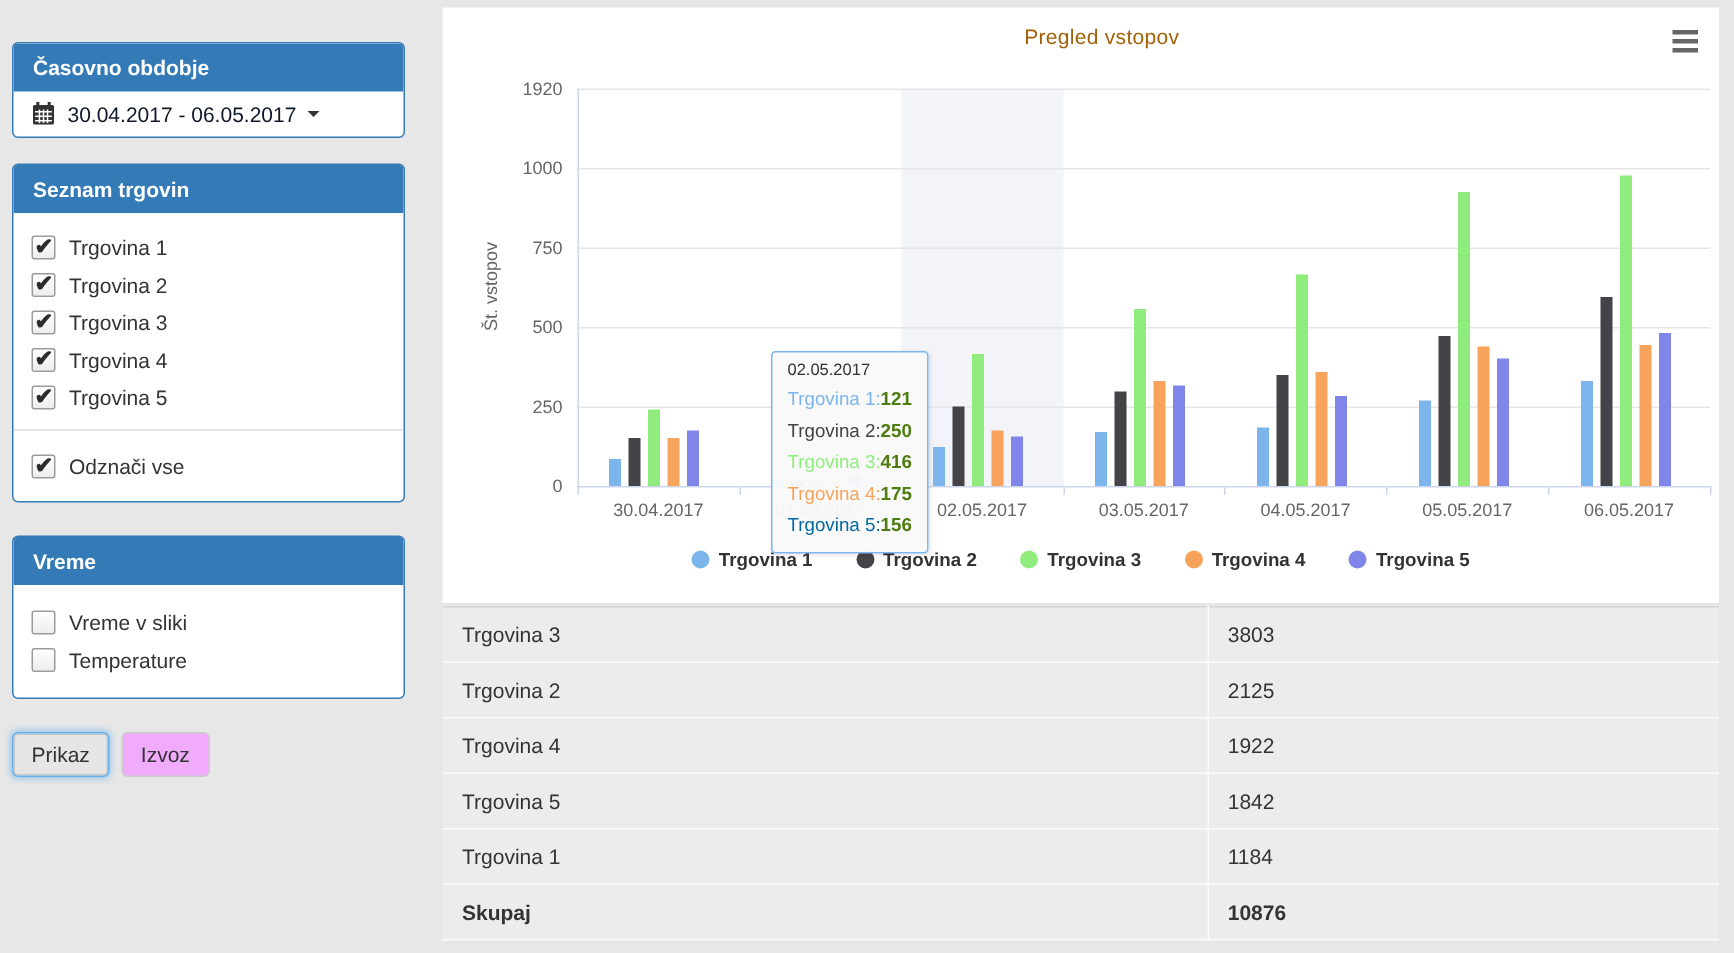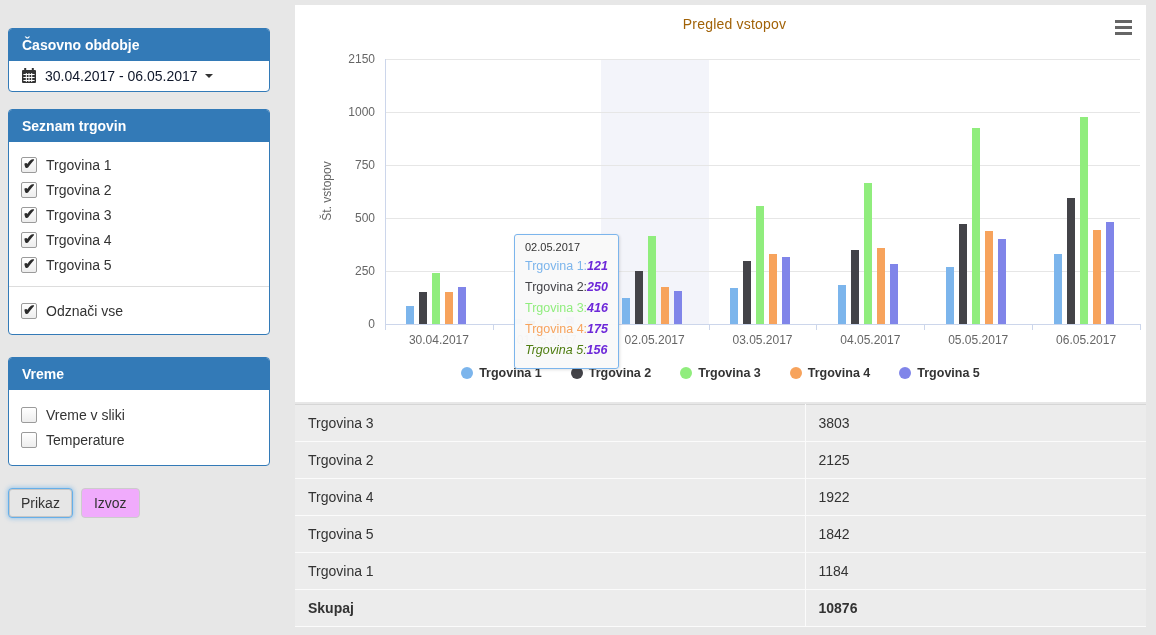--- a/index.html
+++ b/index.html
@@ -48,21 +48,21 @@
   .legend-item { display:flex; align-items:center; cursor:pointer; }
   .legend-marker { width:12px; height:12px; border-radius:50%; margin-right:6px; }
   .legend-label { font-size:12.5px; font-weight:bold; color:#333; }
 
   
   .tooltip { position:absolute; left:219px; top:229px; z-index:10; background:rgba(249,249,249,.97);
              border:1px solid #7cb5ec; border-radius:3px; padding:6px 10px 7px 10px; box-shadow:1px 1px 3px rgba(0,0,0,.12);
              white-space:nowrap; }
   .tt-date { font-size:11px; color:#333; margin-bottom:3px; }
   .tt-row { font-size:12.5px; line-height:21px; }
-  .tt-val { font-weight:bold; color:#6d28d9;font-style:italic; }
+  .tt-val { font-weight:bold; color:#4d7c0f; }
 
   
   .totals { position:absolute; left:295px; top:404px; width:851px; border-collapse:collapse; border-top:1px solid #d6d6d6; }
   .totals td { background:#ececec; font-size:14px; color:#333; padding:10px 13px; border-bottom:1px solid #fbfbfb; }
   .totals td.c1 { width:510px; border-right:1px solid #fbfbfb; }
   .totals tr.total td { font-weight:bold; }
 </style>
 </head>
 <body>
 
@@ -151,21 +151,21 @@
       <div class="ylab" style="left: 2px; top: 312px;">0</div>
       <div class="gridline" style="left: 90px; top: 266px; width: 755px;"></div>
       <div class="ylab" style="left: 2px; top: 259px;">250</div>
       <div class="gridline" style="left: 90px; top: 213px; width: 755px;"></div>
       <div class="ylab" style="left: 2px; top: 206px;">500</div>
       <div class="gridline" style="left: 90px; top: 160px; width: 755px;"></div>
       <div class="ylab" style="left: 2px; top: 153px;">750</div>
       <div class="gridline" style="left: 90px; top: 107px; width: 755px;"></div>
       <div class="ylab" style="left: 2px; top: 100px;">1000</div>
       <div class="gridline" style="left: 90px; top: 54px; width: 755px;"></div>
-      <div class="ylab" style="left: 2px; top: 47px;">2150</div>
+      <div class="ylab" style="left: 2px; top: 47px;">1920</div>
       <div class="axis-line-x" style="left: 90px; top: 319px; width: 756px;"></div>
       <div class="axis-line-y" style="left: 90px; top: 54px; height: 265px;"></div>
       <div class="tick" style="left: 90px; top: 319px;"></div>
       <div class="tick" style="left: 197.857px; top: 319px;"></div>
       <div class="tick" style="left: 305.714px; top: 319px;"></div>
       <div class="tick" style="left: 413.571px; top: 319px;"></div>
       <div class="tick" style="left: 521.429px; top: 319px;"></div>
       <div class="tick" style="left: 629.286px; top: 319px;"></div>
       <div class="tick" style="left: 737.143px; top: 319px;"></div>
       <div class="tick" style="left: 845px; top: 319px;"></div>
@@ -234,21 +234,21 @@
         <span class="legend-marker" style="background: rgb(128, 133, 233);"></span>
         <span class="legend-label">Trgovina 5</span>
       </div>
     </div>
   <div class="tooltip" id="tooltip">
     <div class="tt-date">02.05.2017</div>
   <div class="tt-row"><span class="tt-name" style="color: rgb(124, 181, 236);">Trgovina 1:</span><span class="tt-val">121</span></div>
       <div class="tt-row"><span class="tt-name" style="color: rgb(67, 67, 72);">Trgovina 2:</span><span class="tt-val">250</span></div>
       <div class="tt-row"><span class="tt-name" style="color: rgb(144, 237, 125);">Trgovina 3:</span><span class="tt-val">416</span></div>
       <div class="tt-row"><span class="tt-name" style="color: rgb(247, 163, 92);">Trgovina 4:</span><span class="tt-val">175</span></div>
-      <div class="tt-row"><span class="tt-name" style="color: #4d7c0f; font-style: italic;">Trgovina 5:</span><span class="tt-val">156</span></div>
+      <div class="tt-row"><span class="tt-name" style="color: #0369a1;">Trgovina 5:</span><span class="tt-val">156</span></div>
     </div>
 </div>
 
 <table class="totals">
   <tbody id="totals-body">
       <tr>
         <td class="c1">Trgovina 3</td>
         <td class="c2">3803</td>
       </tr>
       <tr>

